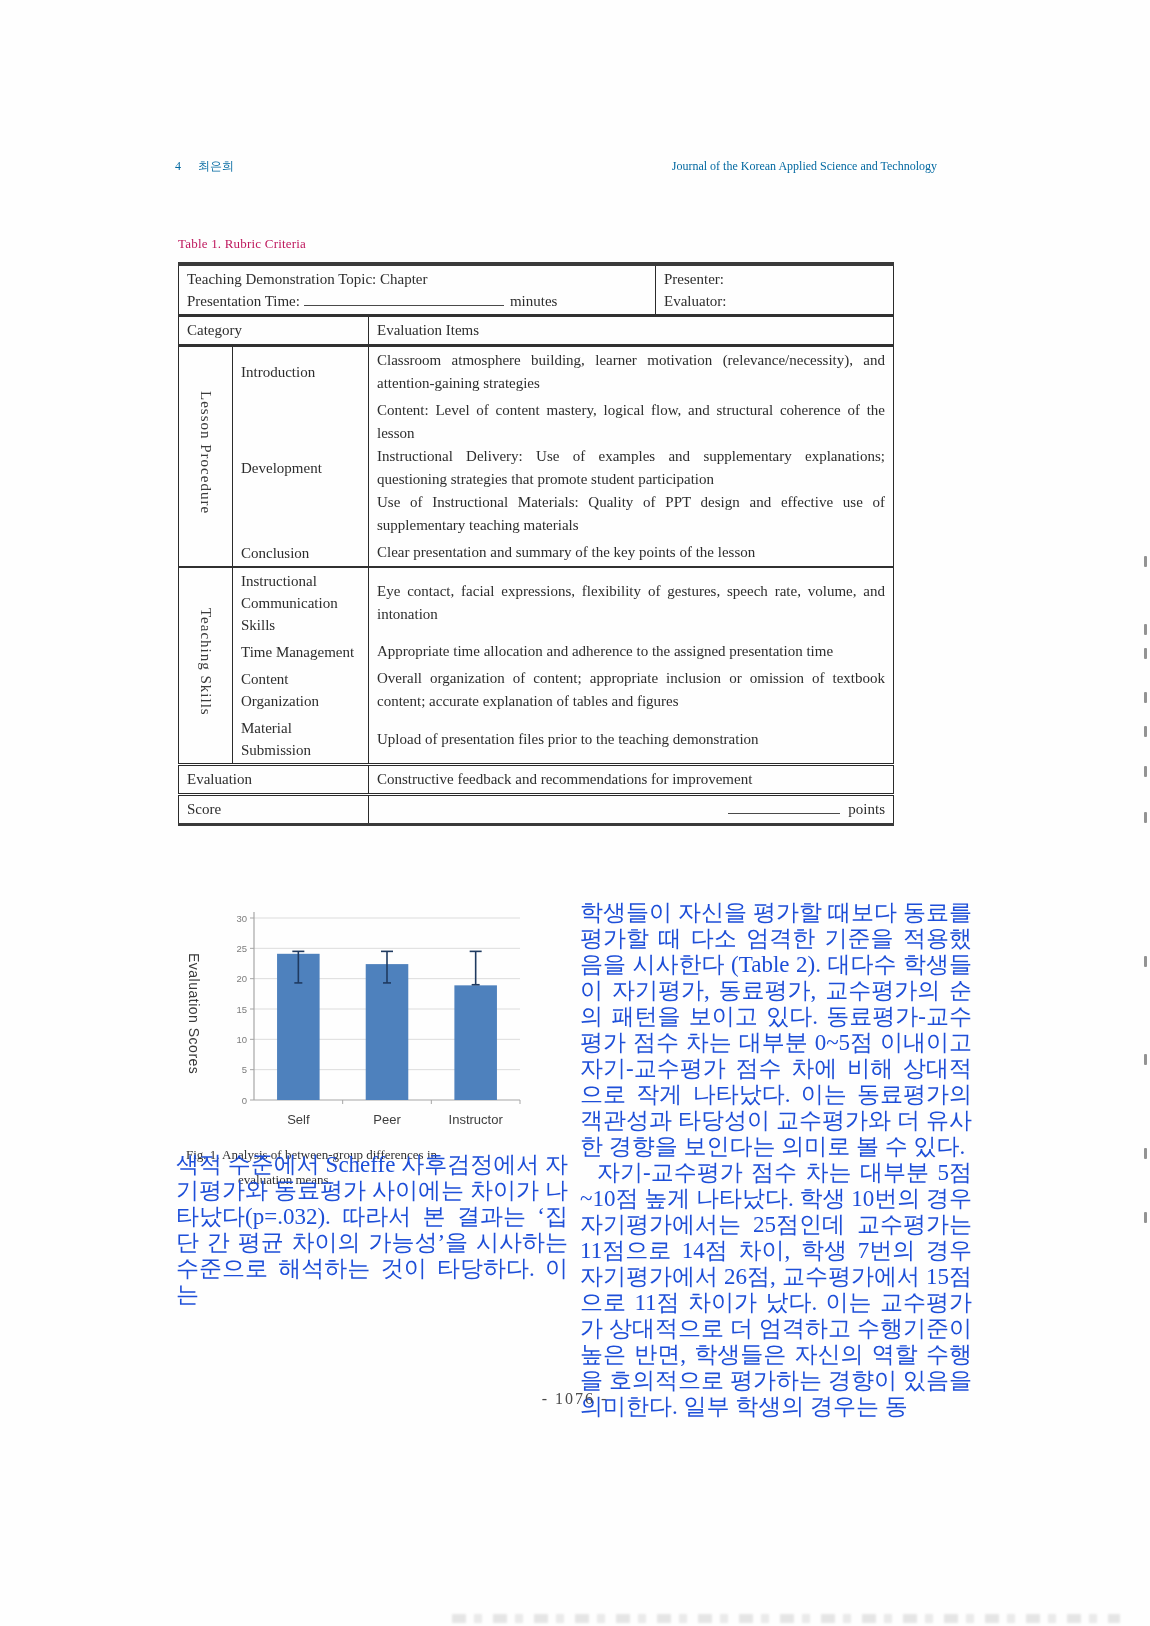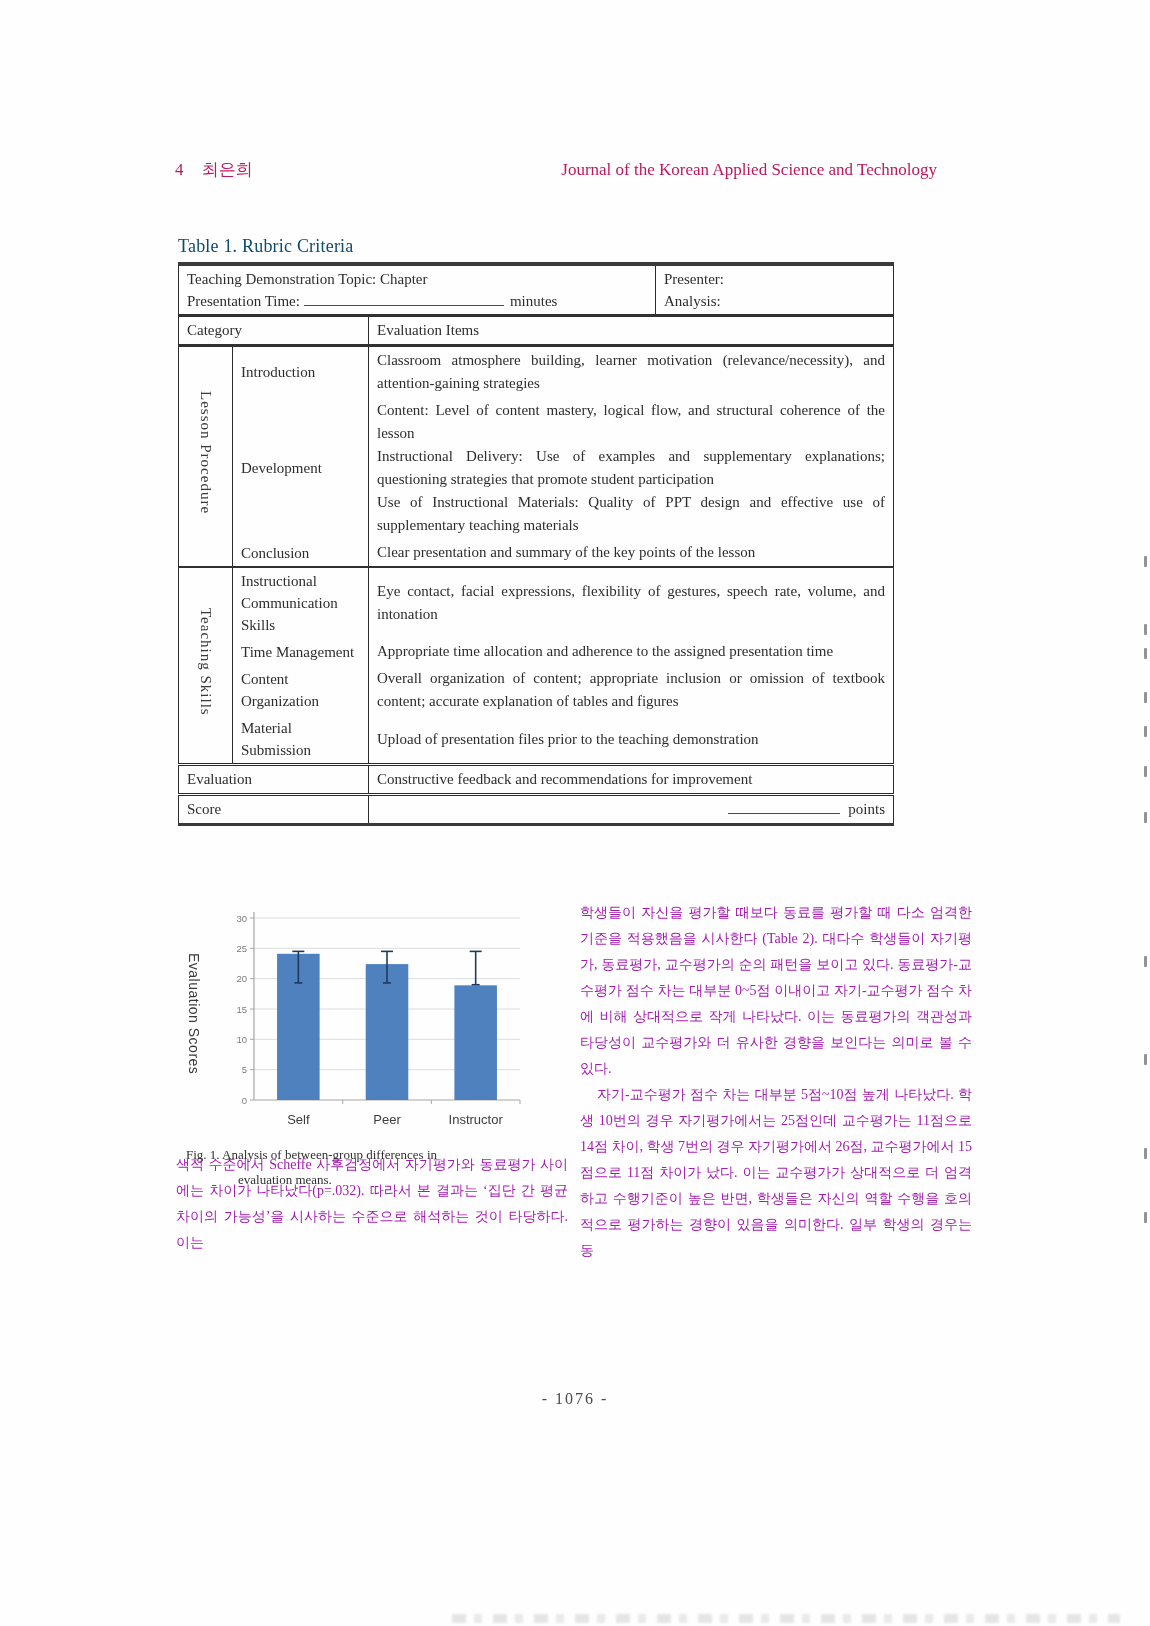--- a/index.html
+++ b/index.html
@@ -9,27 +9,27 @@
     background:#fefefe;
     margin:0 auto;
     overflow:hidden;
     font-family:"Liberation Serif", serif;
     color:#2e2e2e;
   }
   
   .runhead{
     position:absolute; left:175px; top:158px; width:762px;
     display:flex; justify-content:space-between; align-items:baseline;
-    font-size:17px; color:#be185d;
+    font-size:12px; color:#0369a1;
   }
   .runhead .left span{margin-right:14px;}
   
   .table-title{
     position:absolute; left:178px; top:236px;
-    font-size:18px; color:#0c4a6e; letter-spacing:.2px;
+    font-size:13px; color:#be185d; letter-spacing:.2px;
   }
   table.rubric{
     position:absolute; left:178px; top:262px; width:715px;
     border-collapse:collapse; table-layout:fixed;
     font-size:15px; line-height:23px; color:#2d2d2d;
     border-top:4px solid #3a3a3a; border-bottom:3.5px solid #3a3a3a;
     border-left:1.5px solid #2b2b2b; border-right:1.5px solid #2b2b2b;
   }
   table.rubric col.c-group{width:54px;}
   table.rubric col.c-cat{width:136px;}
@@ -69,21 +69,21 @@
   }
   .ytick{font-family:"Liberation Sans", sans-serif; font-size:9.5px; fill:#7c7c7c;}
   .xtick{font-family:"Liberation Sans", sans-serif; font-size:13px; fill:#3d3d3d;}
   .fig-caption{
     position:absolute; left:186px; top:1142px; width:388px;
     font-size:13px; line-height:25px; color:#303030;
   }
   .fig-caption .line2{padding-left:52px;}
   
   .body-para{
-    font-size:14px; line-height:26px; color:#a21caf;
+    font-size:23px; line-height:26px; color:#1d4ed8;
     text-align:justify;
   }
   .left-para{position:absolute; left:176px; top:1152px; width:392px;}
   .right-col{position:absolute; left:580px; top:900px; width:392px;}
   .right-col .indent{text-indent:17px;}
   
   .page-footer{
     position:absolute; left:0; top:1390px; width:1150px;
     text-align:center; font-size:16px; color:#4a4a4a; letter-spacing:2px;
   }
@@ -120,21 +120,21 @@
     <tbody>
     <tr class="meta-row">
       <td colspan="3" class="meta-left">
         <div>Teaching Demonstration Topic: Chapter</div>
         <div>
           <span>Presentation Time:</span><span class="blank-line"></span><span>minutes</span>
         </div>
       </td>
       <td>
         <div>Presenter:</div>
-        <div>Analysis:</div>
+        <div>Evaluator:</div>
       </td>
     </tr>
     <tr class="colhead-row">
       <td colspan="2" class="cat-head">Category</td>
       <td colspan="2">Evaluation Items</td>
     </tr>
 
     <tr class="lp-row">
       <td rowspan="3" class="group-cell"><span class="vtext">Lesson Procedure</span></td>
       <td class="cat-cell">Introduction</td>

